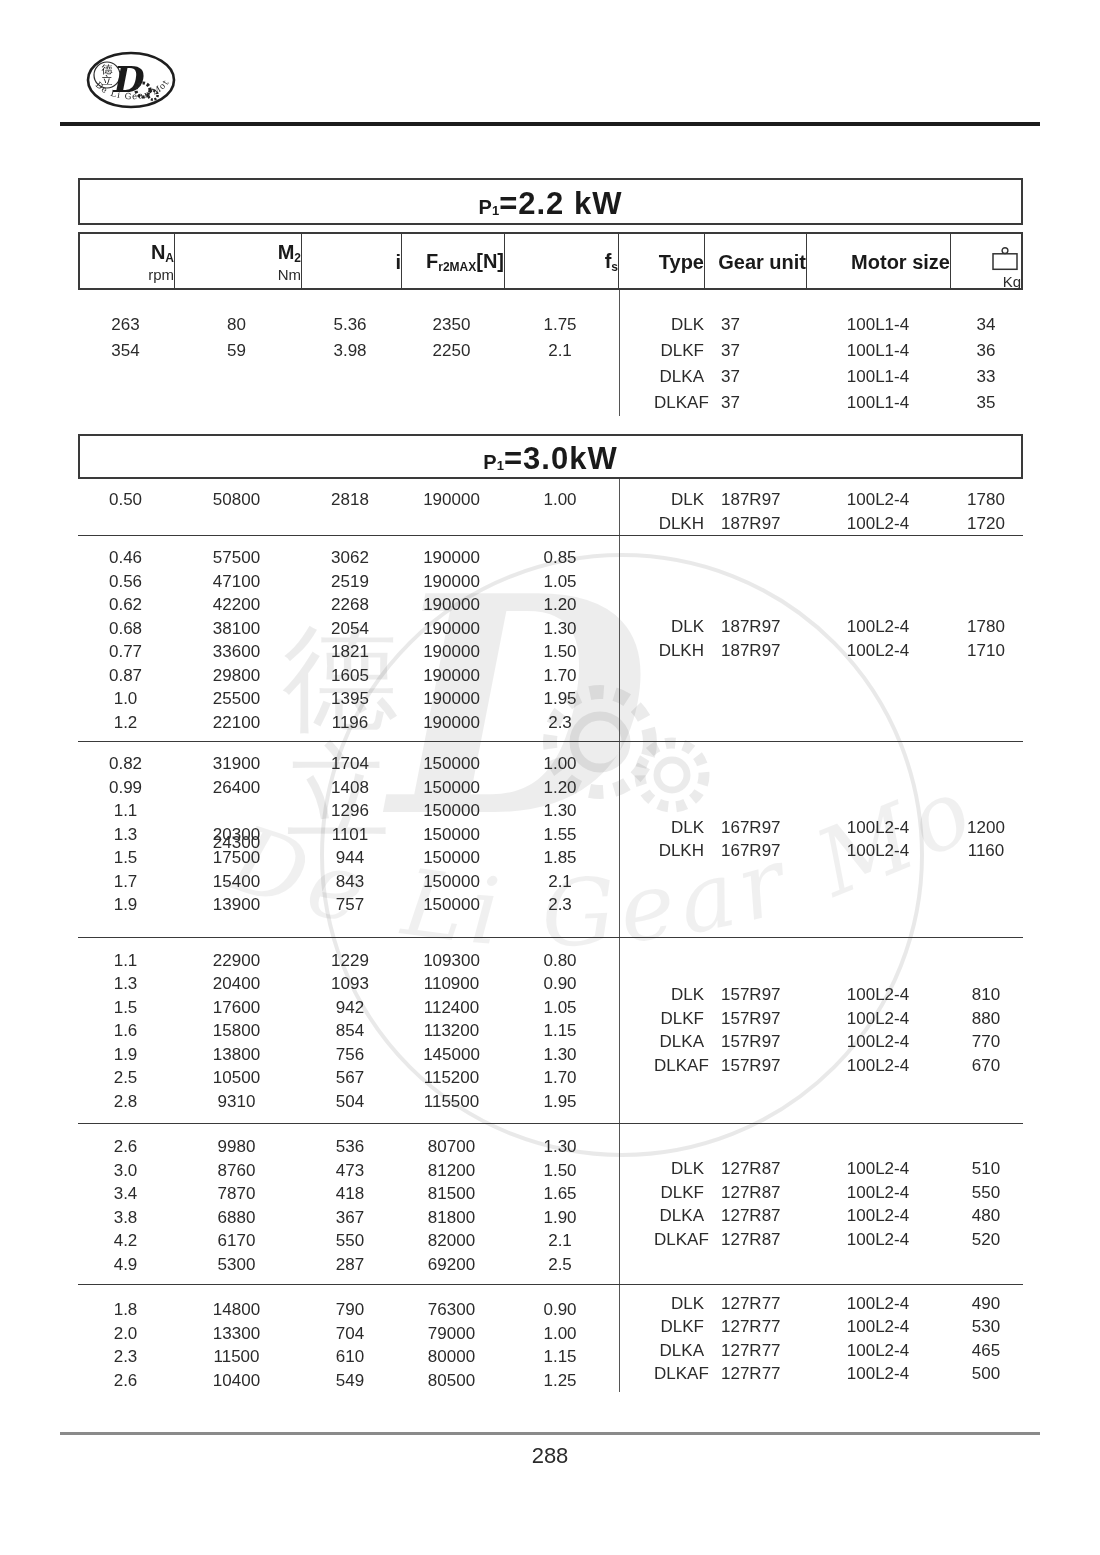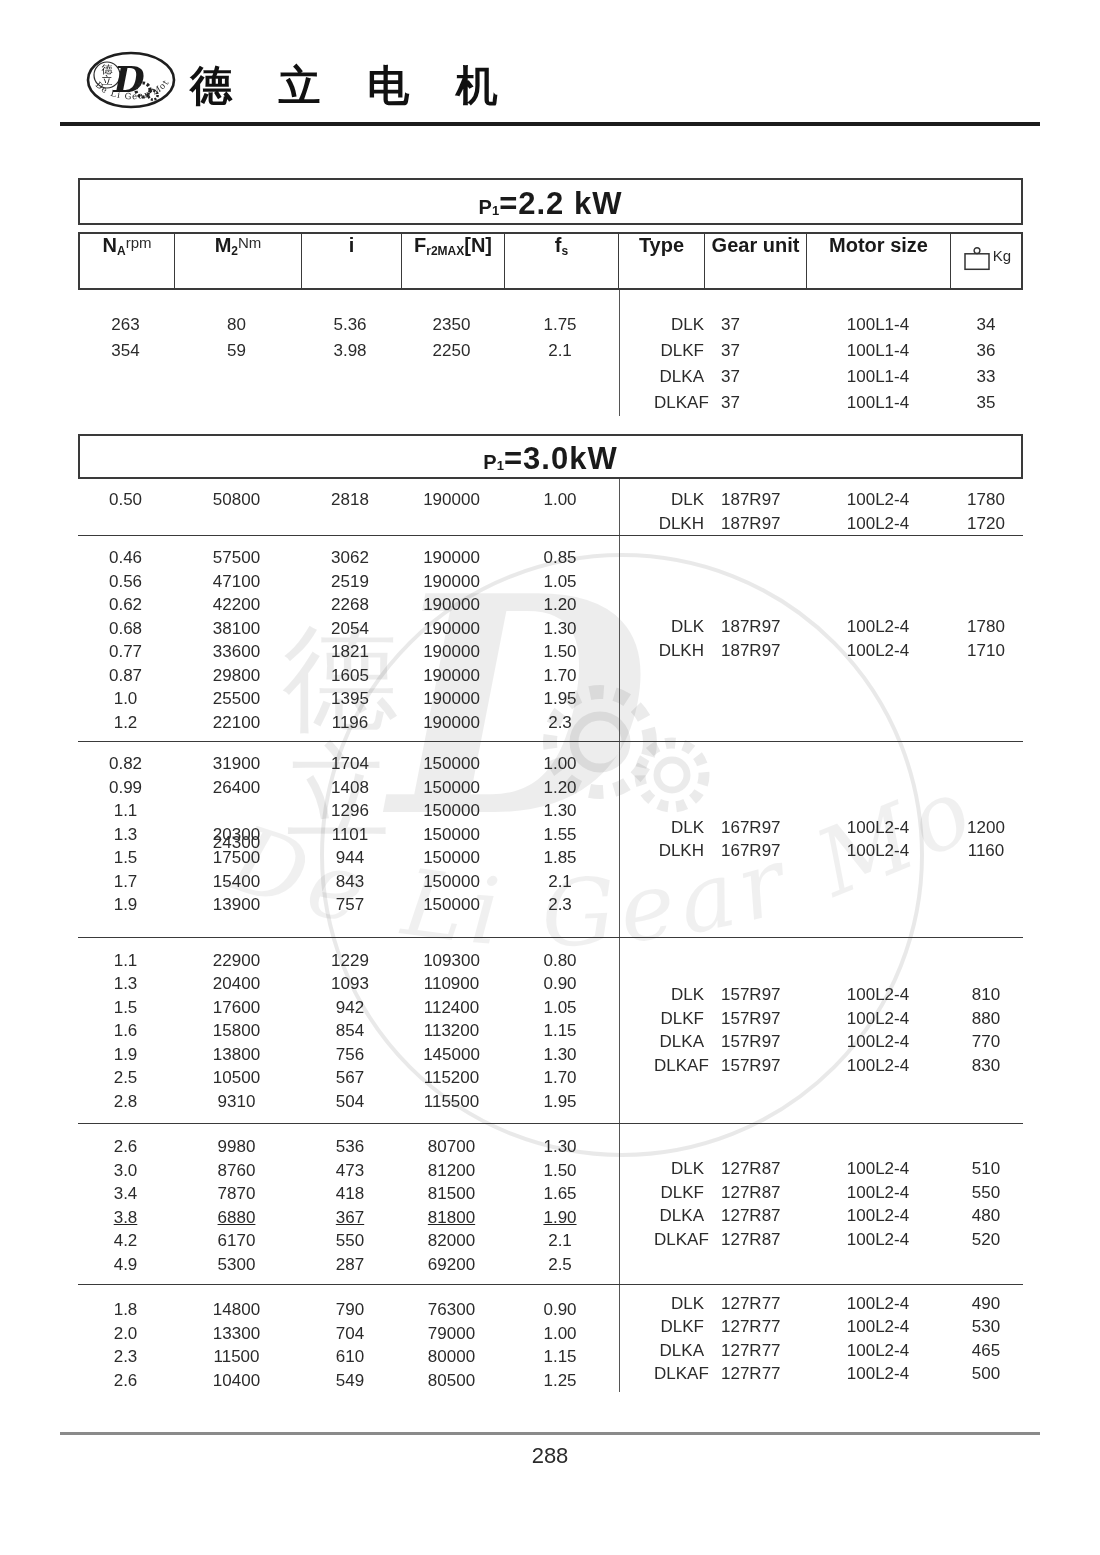--- a/index.html
+++ b/index.html
@@ -24,21 +24,21 @@
 
   .tbox { width:945px; border:2px solid #3a3a3a; display:flex; align-items:baseline; justify-content:center; background:transparent; }
   .tbox1 { height:47px; padding-top:6px; }
   .tbox2 { height:45px; padding-top:5px; }
   .tp   { font-weight:bold; font-size:20px; color:#1a1a1a; }
   .tsub { font-weight:bold; font-size:13px; color:#1a1a1a; position:relative; bottom:-1px; }
   .trest{ font-weight:bold; font-size:31px; color:#1a1a1a; letter-spacing:1px; }
 
   .hrow { margin-top:7px; width:945px; height:58px; border:2px solid #3a3a3a;
           display:grid; grid-template-columns:95px 127px 100px 103px 114px 86px 102px 144px 70px; }
-  .hc { border-right:1.5px solid #3a3a3a; display:flex; align-items:flex-start; justify-content:center; }
+  .hc { border-right:1.5px solid #3a3a3a; display:flex; flex-direction:column; align-items:flex-end; justify-content:center; }
   .hc:last-child { border-right:none;margin-top:13px; }
   .hmain { font-weight:bold; font-size:20px; color:#1a1a1a; line-height:22px; }
   .hsub  { font-weight:bold; font-size:12px; position:relative; bottom:-3px; }
   .hunit { font-size:15px; color:#2b2b2b; line-height:17px; }
   .kgcell .wicon { display:block; margin-bottom:1px; }
 
   
   .group { display:flex; align-items:stretch; width:945px; }
   .group.sep { border-bottom:1.5px solid #3a3a3a; }
   .gleft { width:541px; }
@@ -82,21 +82,20 @@
     <g>
       <circle cx="59" cy="42" r="7" fill="none" stroke="#222" stroke-width="3.2" stroke-dasharray="2.6 2"></circle>
       <circle cx="69" cy="47" r="4.6" fill="none" stroke="#222" stroke-width="2.6" stroke-dasharray="2 1.6"></circle>
     </g>
     <path id="logoArc" d="M 9 34 A 40 25 0 0 0 85 34" fill="none"></path>
     <text font-size="8.5" letter-spacing="1.2" fill="#222" font-family="DejaVu Serif, serif">
       <textPath href="#logoArc" startOffset="4">De Li Gear Motor</textPath>
     </text>
   </svg>
 
-  <div class="brand">德 立 电 机</div>
   <div class="rule-top"></div>
 
   <main class="content">
     <section>
       <div class="tbox tbox1">
           <span class="tp">P</span>
           <span class="tsub">1</span>
           <span class="trest">=2.2 kW</span>
         </div>
       <div class="hrow" id="hrow">
@@ -431,21 +430,21 @@
                 <div class="rrow" style="height: 23.5px;">
                   <div class="cell rc-type" style="line-height: 23.5px;">DLKA</div>
                   <div class="cell rc-gear" style="line-height: 23.5px;">157R97</div>
                   <div class="cell rc-motor" style="line-height: 23.5px;">100L2-4</div>
                   <div class="cell rc-kg" style="line-height: 23.5px;">770</div>
                 </div>
                 <div class="rrow" style="height: 23.5px;">
                   <div class="cell rc-type" style="line-height: 23.5px;">DLKAF</div>
                   <div class="cell rc-gear" style="line-height: 23.5px;">157R97</div>
                   <div class="cell rc-motor" style="line-height: 23.5px;">100L2-4</div>
-                  <div class="cell rc-kg" style="line-height: 23.5px;">830</div>
+                  <div class="cell rc-kg" style="line-height: 23.5px;">670</div>
                 </div>
               </div>
             </div>
           </div>
           <div class="group sep">
             <div class="gleft" style="padding-top: 11px; padding-bottom: 8px;">
               <div class="lrow" style="height: 23.5px;">
                 <div class="cell" style="line-height: 23.5px;">2.6</div>
                 <div class="cell" style="line-height: 23.5px;">9980</div>
                 <div class="cell" style="line-height: 23.5px;">536</div>
@@ -459,21 +458,21 @@
                 <div class="cell" style="line-height: 23.5px;">81200</div>
                 <div class="cell" style="line-height: 23.5px;">1.50</div>
               </div>
               <div class="lrow" style="height: 23.5px;">
                 <div class="cell" style="line-height: 23.5px;">3.4</div>
                 <div class="cell" style="line-height: 23.5px;">7870</div>
                 <div class="cell" style="line-height: 23.5px;">418</div>
                 <div class="cell" style="line-height: 23.5px;">81500</div>
                 <div class="cell" style="line-height: 23.5px;">1.65</div>
               </div>
-              <div class="lrow" style="height: 23.5px; text-decoration: underline;">
+              <div class="lrow" style="height: 23.5px;">
                 <div class="cell" style="line-height: 23.5px;">3.8</div>
                 <div class="cell" style="line-height: 23.5px;">6880</div>
                 <div class="cell" style="line-height: 23.5px;">367</div>
                 <div class="cell" style="line-height: 23.5px;">81800</div>
                 <div class="cell" style="line-height: 23.5px;">1.90</div>
               </div>
               <div class="lrow" style="height: 23.5px;">
                 <div class="cell" style="line-height: 23.5px;">4.2</div>
                 <div class="cell" style="line-height: 23.5px;">6170</div>
                 <div class="cell" style="line-height: 23.5px;">550</div>

